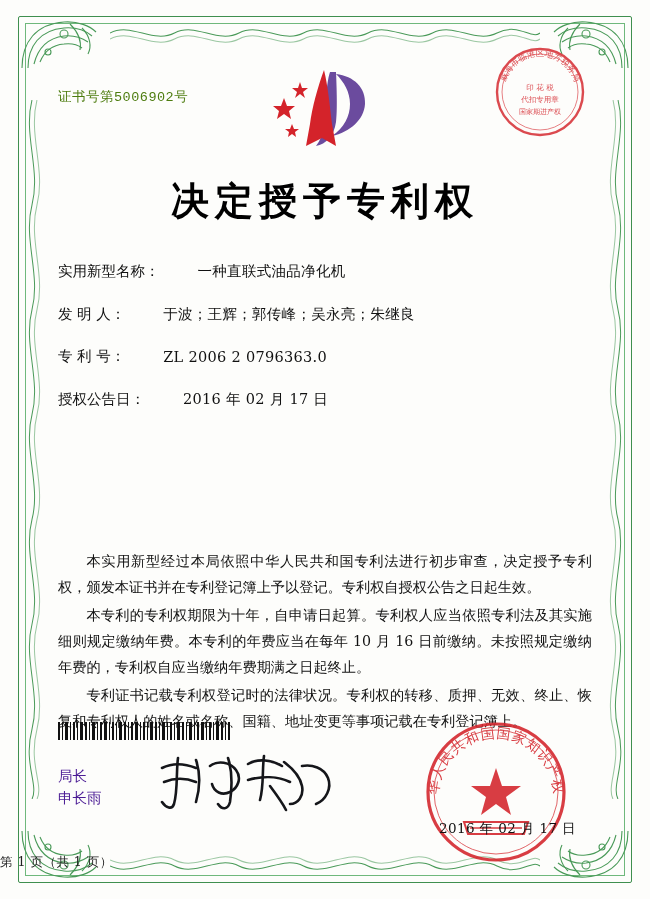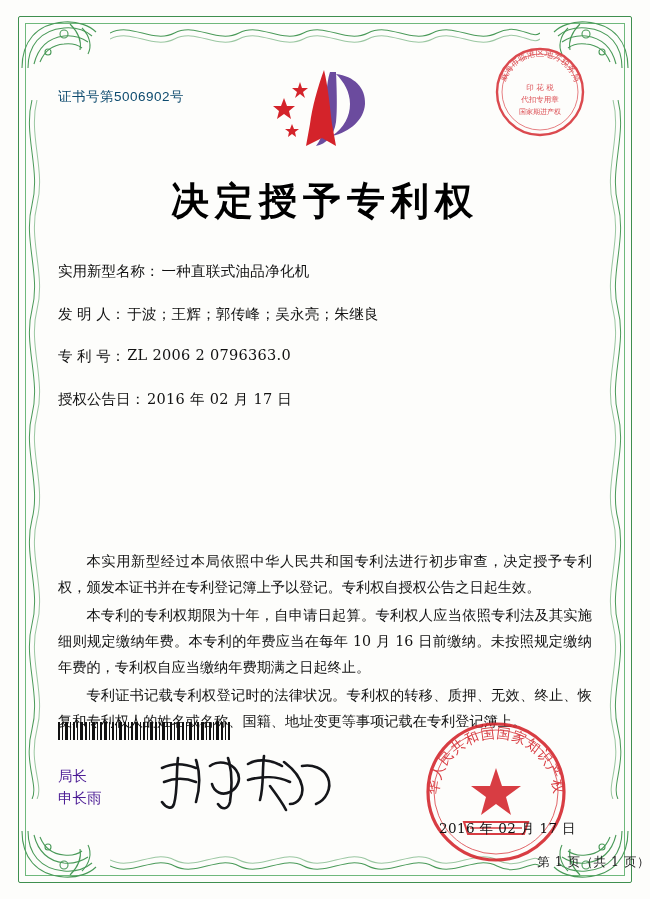--- a/index.html
+++ b/index.html
@@ -66,22 +66,22 @@
   .edge-right { right: 21px; transform: scaleX(-1); }
   .edge-left svg, .edge-right svg { width: 100%; height: 100%; display:block; }
 
   
   .cert-no {
     position: absolute;
     left: 58px;
     top: 88px;
     font-size: 13.5px;
     letter-spacing: 0.5px;
-    font-family: Liberation Sans, sans-serif;
-    color: #0c4a6e;
+    font-family: Liberation Mono, monospace;
+    color: #4d7c0f;
   }
 
   .logo {
     position: absolute;
     left: 262px;
     top: 62px;
     width: 120px;
     height: 92px;
   }
   .logo svg { display: block; width: 100%; height: 100%; }
@@ -110,25 +110,26 @@
 
   
   .fields {
     position: absolute;
     left: 58px;
     top: 262px;
     right: 58px;
   }
   .field-row {
     display: flex;
-    align-items: flex-start;
+    align-items: center;
     margin-bottom: 23.5px;
     font-size: 14.5px;
     font-family: "DejaVu Serif", "Liberation Serif", serif;
     color: #111;
+    gap: 36px;
   }
   .field-label {
     white-space: pre;
     flex: 0 0 auto;
   }
   .field-value {
     margin-left: 2px;
     letter-spacing: 0.3px;
   }
 
@@ -196,21 +197,21 @@
     font-size: 13.5px;
     color: #111;
     letter-spacing: 0.4px;
   }
 
   
   .footer {
     position: absolute;
     left: 0; right: 0;
     bottom: 28px;
-    text-align: right;
+    text-align: left;
     font-family: "DejaVu Serif", "Liberation Serif", serif;
     font-size: 12.5px;
     color: #222;
     letter-spacing: 0.5px;
   }
 </style>
 </head>
 <body>
 
 <div class="page">

